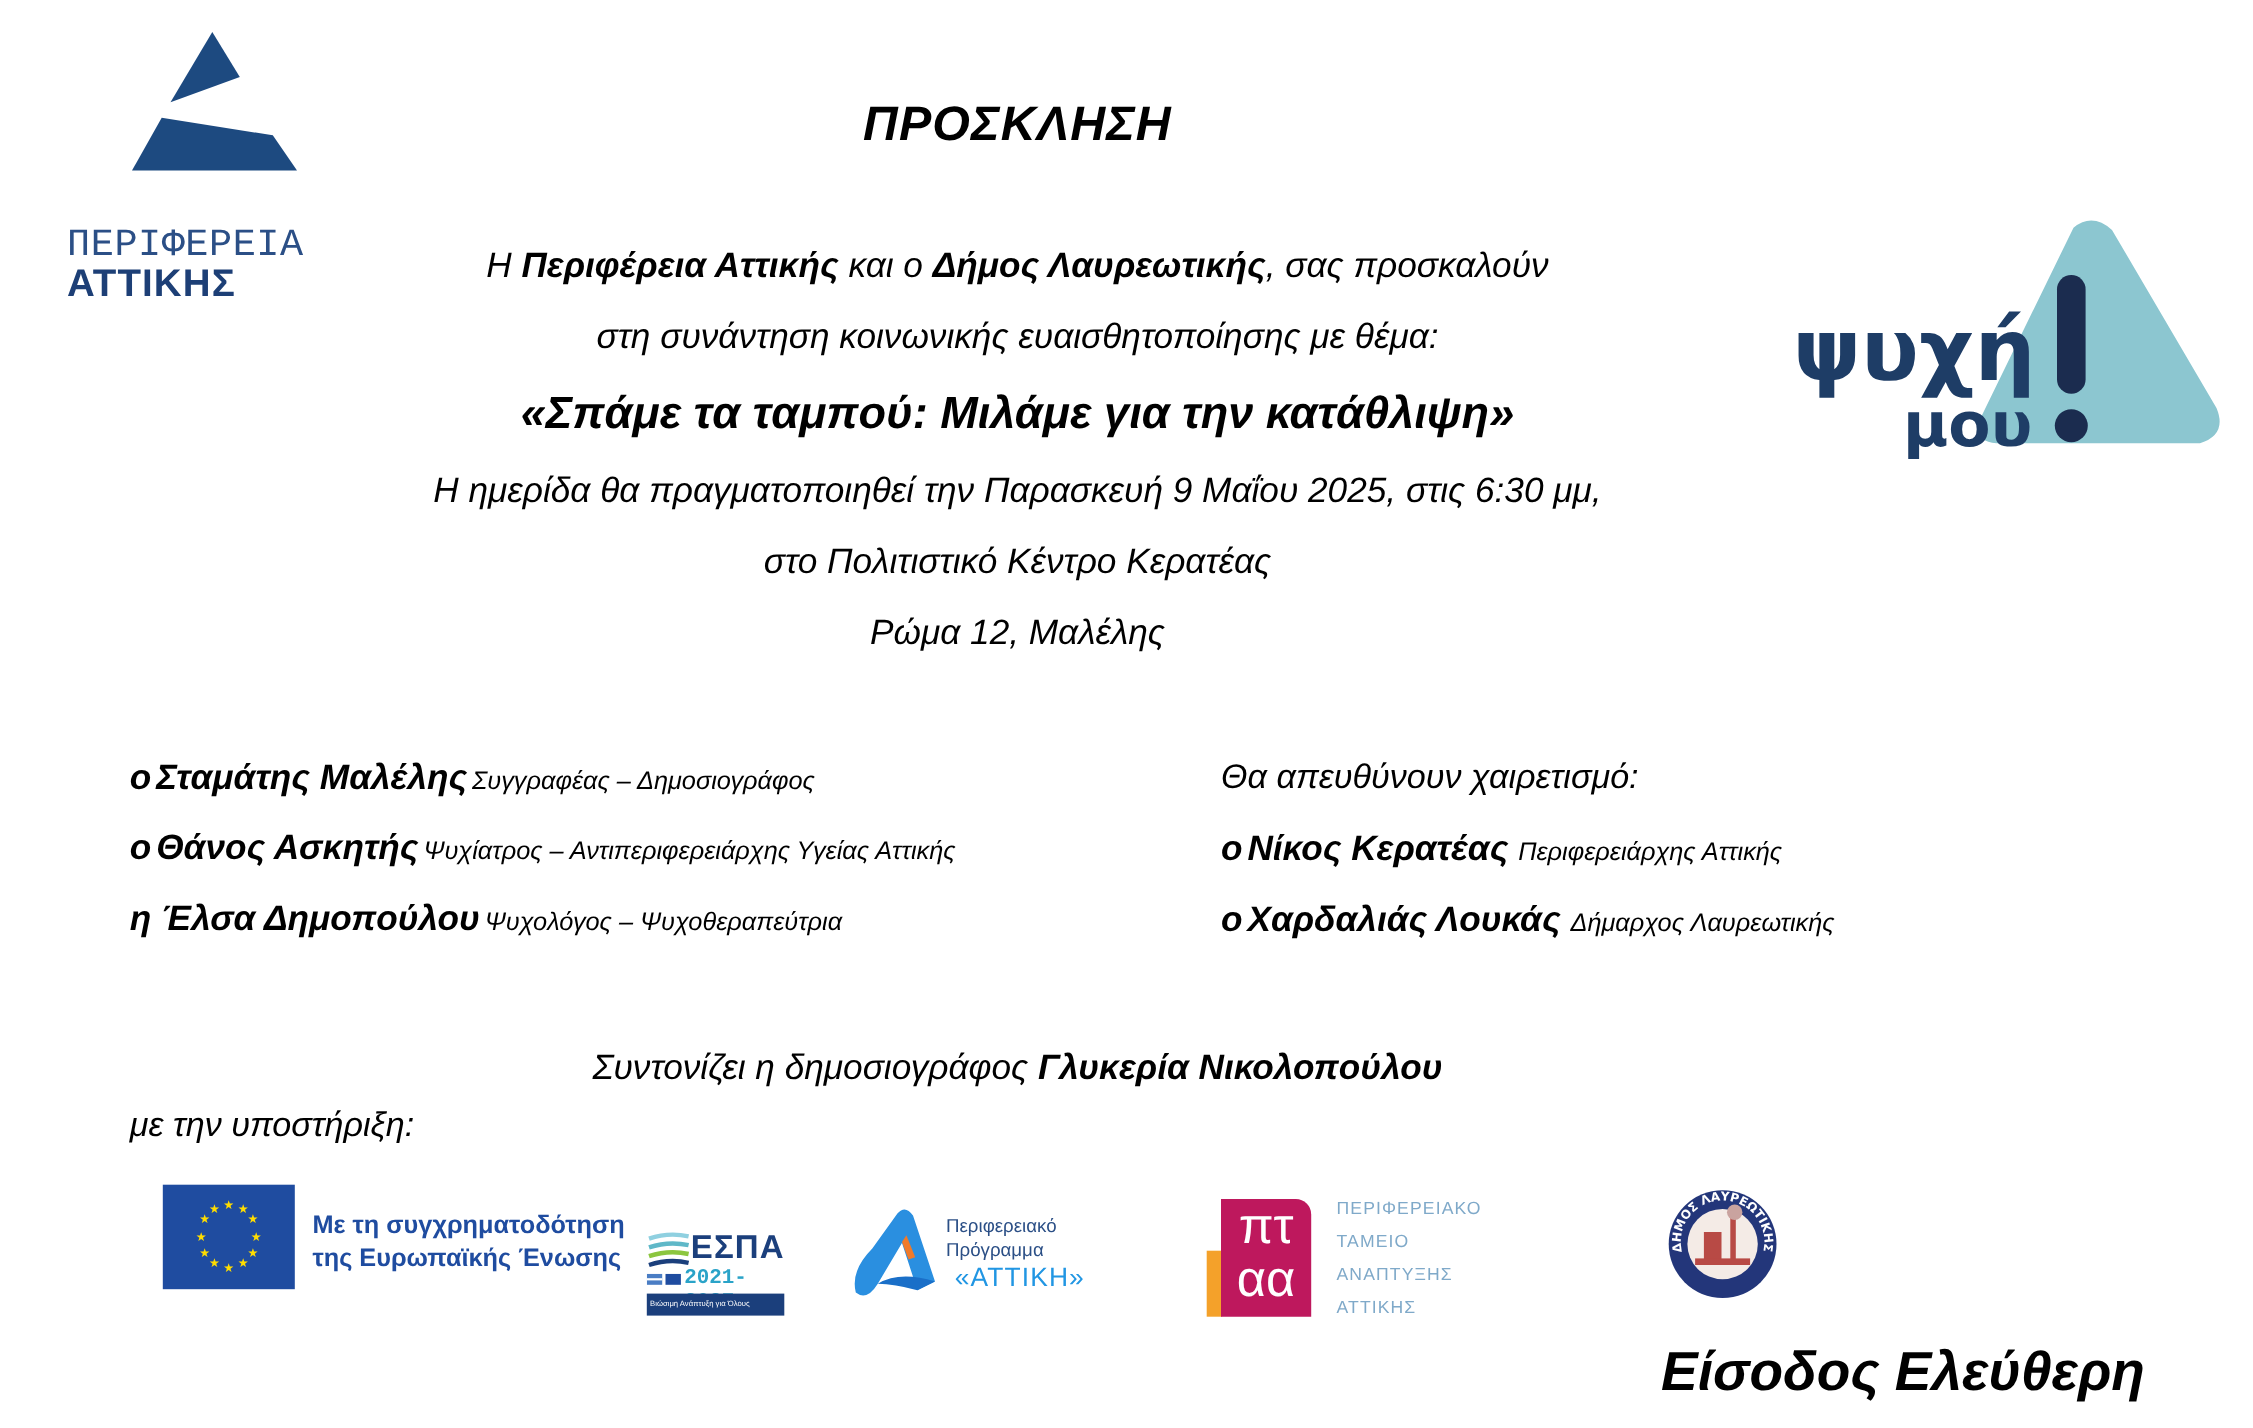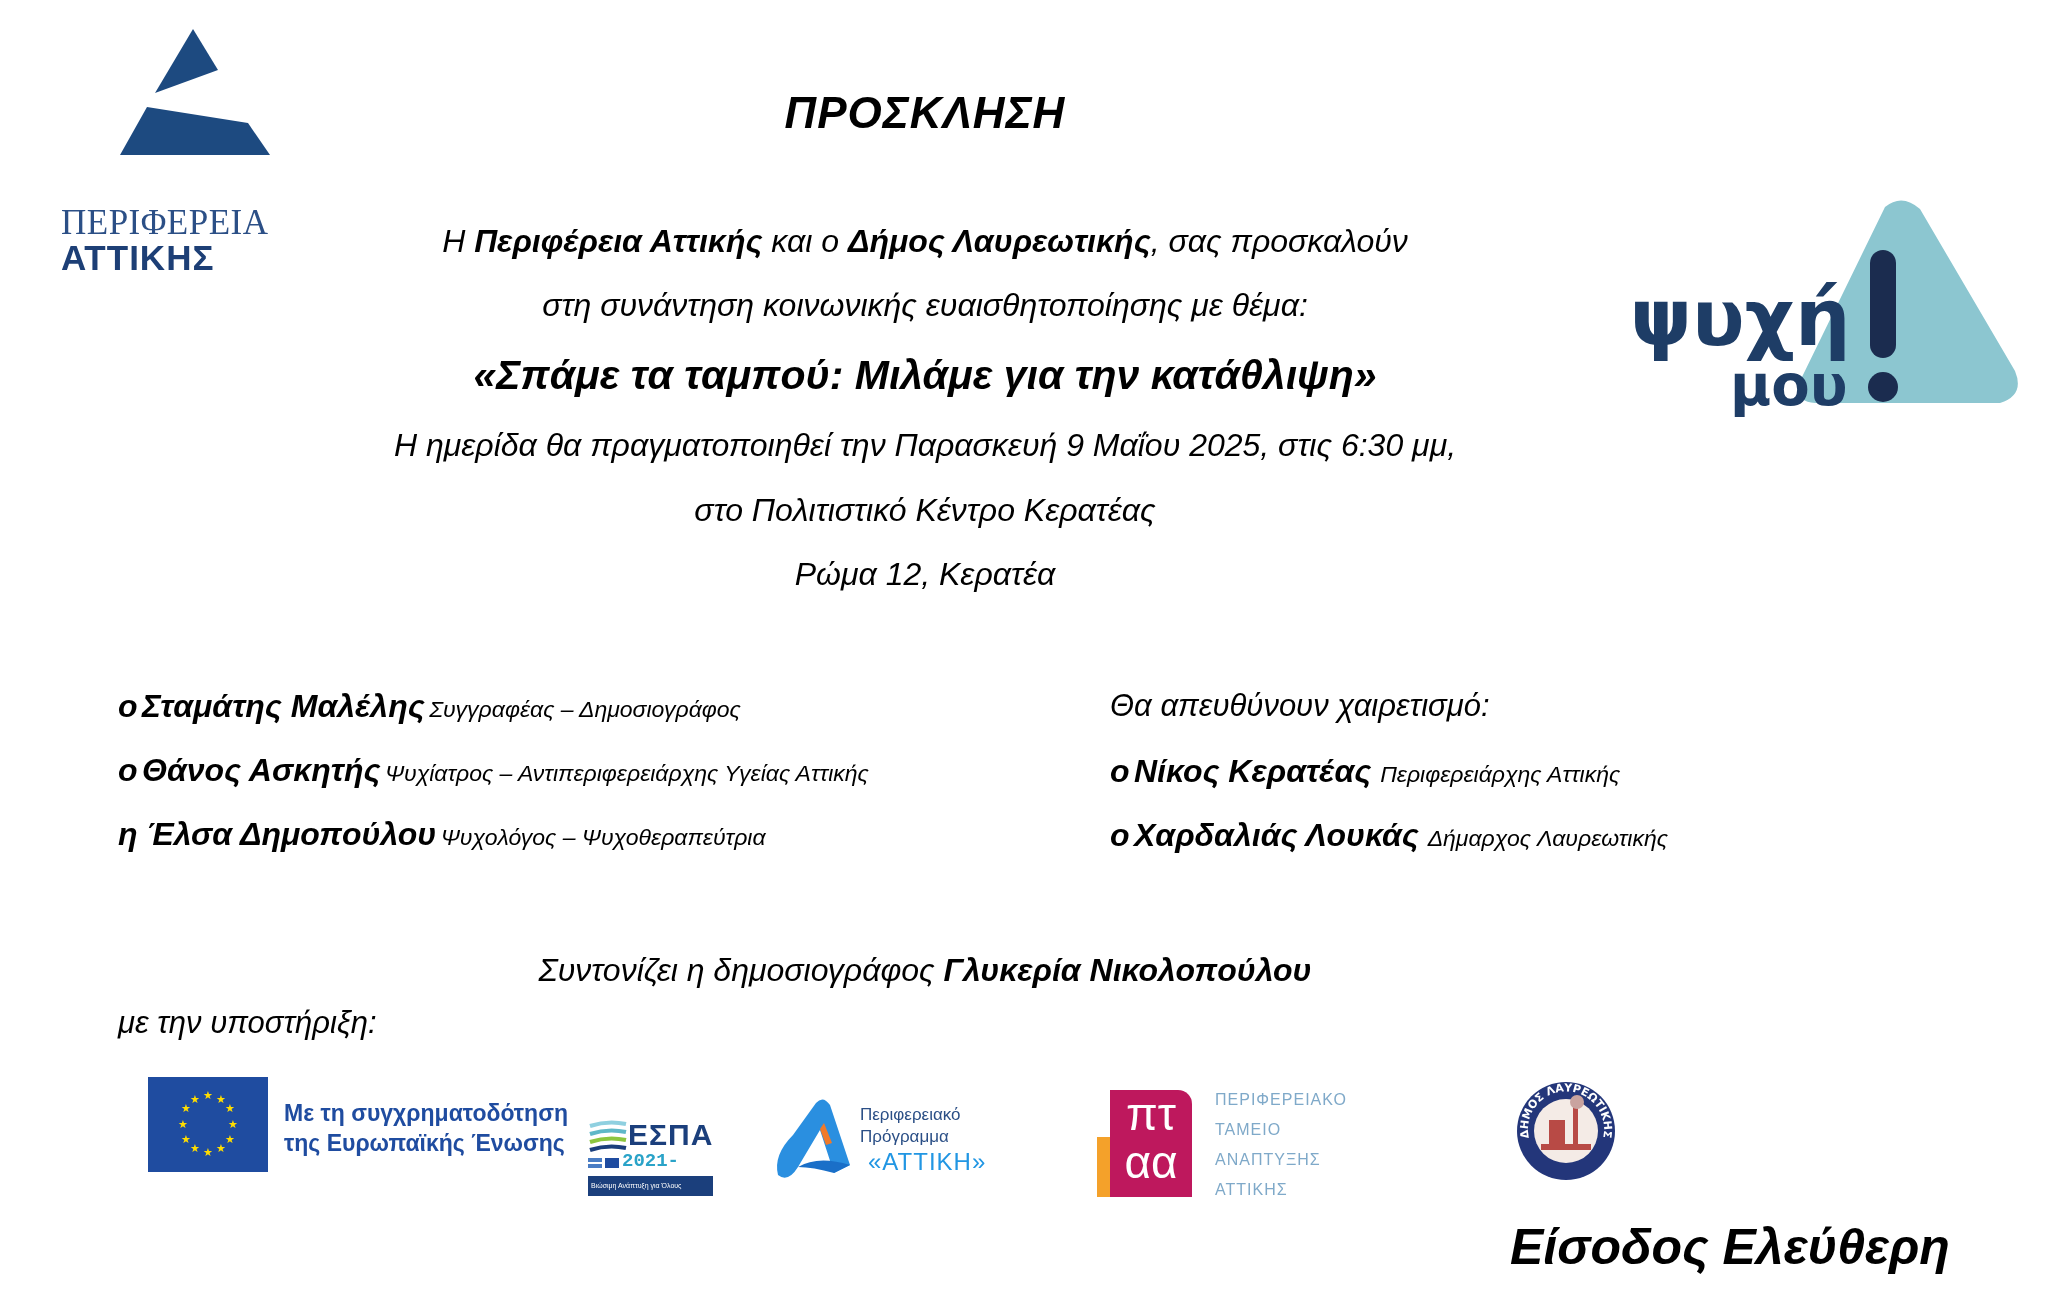--- a/index.html
+++ b/index.html
@@ -11,21 +11,21 @@
   .abs { position: absolute; }
   .b { font-weight: bold; }
   .center-line {
     position: absolute; left: 0; width: 1850px; text-align: center;
     font-style: italic; font-family: "Liberation Sans", sans-serif;
     white-space: nowrap;
   }
 
   
   #periferia-logo { left: 55px; top: 25px; width: 230px; height: 240px; }
-  #periferia-logo .name1 { position: absolute; left: 6px; top: 178px; font-family: Liberation Serif, serif; font-size: 35px; color: #2b4f86; letter-spacing: 0.5px; }
+  #periferia-logo .name1 { position: absolute; left: 6px; top: 178px; font-family: Liberation Mono, monospace; font-size: 35px; color: #2b4f86; letter-spacing: 0.5px; }
   #periferia-logo .name2 { position: absolute; left: 6px; top: 213px; font-family: "Liberation Sans", sans-serif; font-size: 35px; font-weight: bold; color: #1d3f76; letter-spacing: 1px; }
 
   
   #title { left: 0; width: 1850px; top: 88px; text-align: center; font-family: "Liberation Sans", sans-serif; font-size: 44px; font-weight: bold; font-style: italic; letter-spacing: 1px; }
 
   #intro1 { top: 223px; font-size: 32px; }
   #intro2 { top: 287px; font-size: 32px; }
   #theme  { top: 352px; font-size: 41px; font-weight: bold; }
   #date   { top: 427px; font-size: 32px; }
   #venue  { top: 492px; font-size: 32px; }
@@ -82,21 +82,21 @@
 
 <div id="title" class="abs">ΠΡΟΣΚΛΗΣΗ</div>
 
 <div id="intro1" class="center-line">
   <span>Η </span><span class="b">Περιφέρεια Αττικής</span><span> και ο </span><span class="b">Δήμος Λαυρεωτικής</span><span>, σας προσκαλούν</span>
 </div>
 <div id="intro2" class="center-line">στη συνάντηση κοινωνικής ευαισθητοποίησης με θέμα:</div>
 <div id="theme" class="center-line">«Σπάμε τα ταμπού: Μιλάμε για την κατάθλιψη»</div>
 <div id="date" class="center-line">Η ημερίδα θα πραγματοποιηθεί την Παρασκευή 9 Μαΐου 2025, στις 6:30 μμ,</div>
 <div id="venue" class="center-line">στο Πολιτιστικό Κέντρο Κερατέας</div>
-<div id="address" class="center-line">Ρώμα 12, Κερατέα</div>
+<div id="address" class="center-line">Ρώμα 12, Μαλέλης</div>
 
 <div id="psyche-logo" class="abs">
   <svg width="390" height="230" viewBox="0 0 390 230">
     <path d="M255,12 Q272,-2 290,14 L385,176 Q395,200 370,208 L185,208 Q160,206 172,182 Z" fill="#8cc6d0"></path>
     <text x="0" y="150" font-family="DejaVu Sans, sans-serif" font-weight="bold" font-size="78" fill="#1e3d66">ψυχή</text>
     <text x="100" y="210" font-family="DejaVu Sans, sans-serif" font-weight="bold" font-size="56" fill="#1e3d66">μου</text>
     <rect x="240" y="55" width="26" height="108" rx="13" fill="#1b2c4f"></rect>
     <circle cx="253" cy="192" r="15" fill="#1b2c4f"></circle>
   </svg>
 </div>

